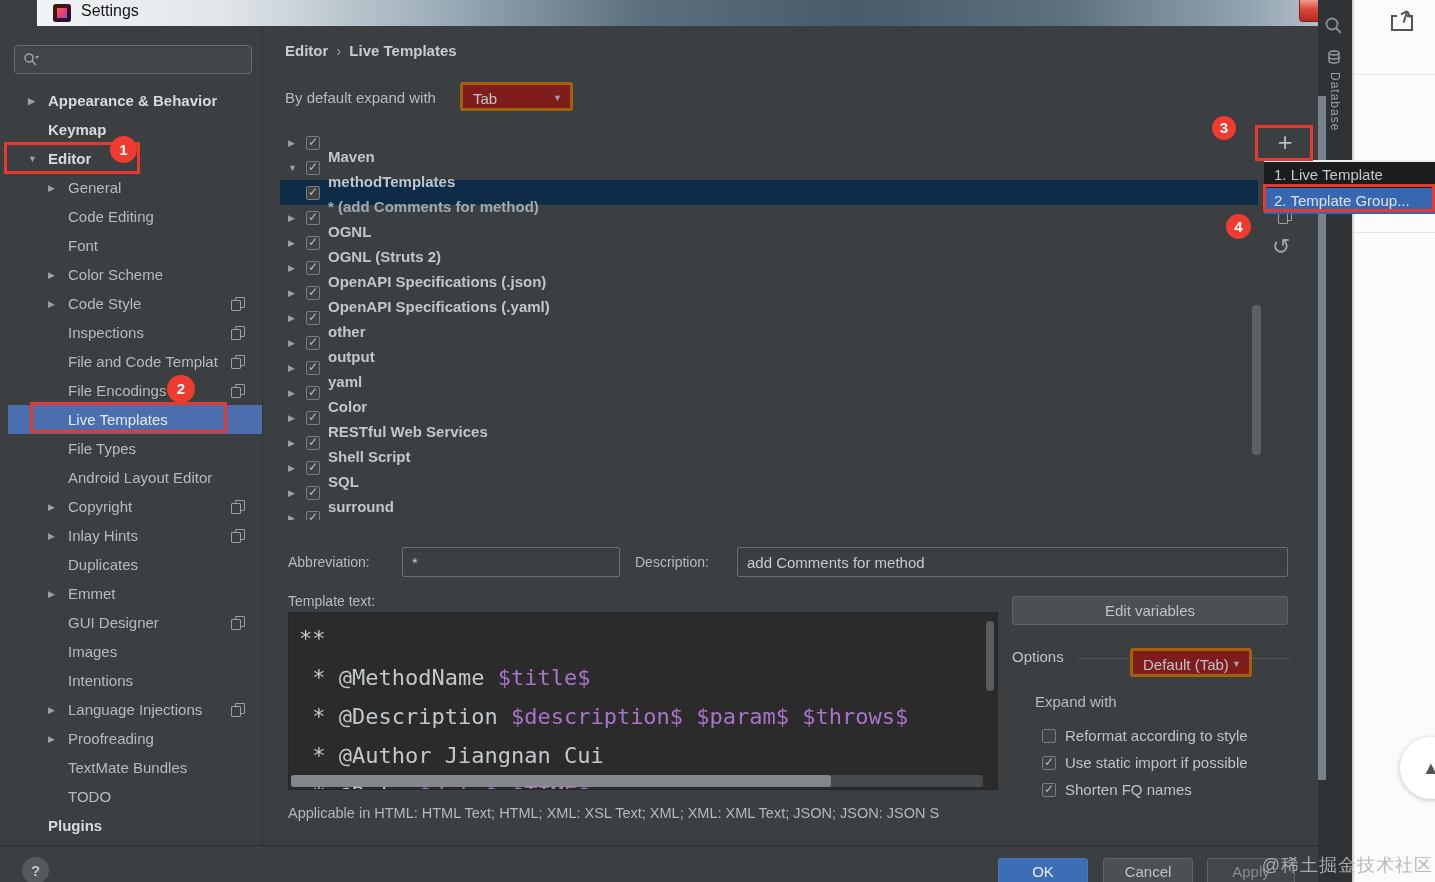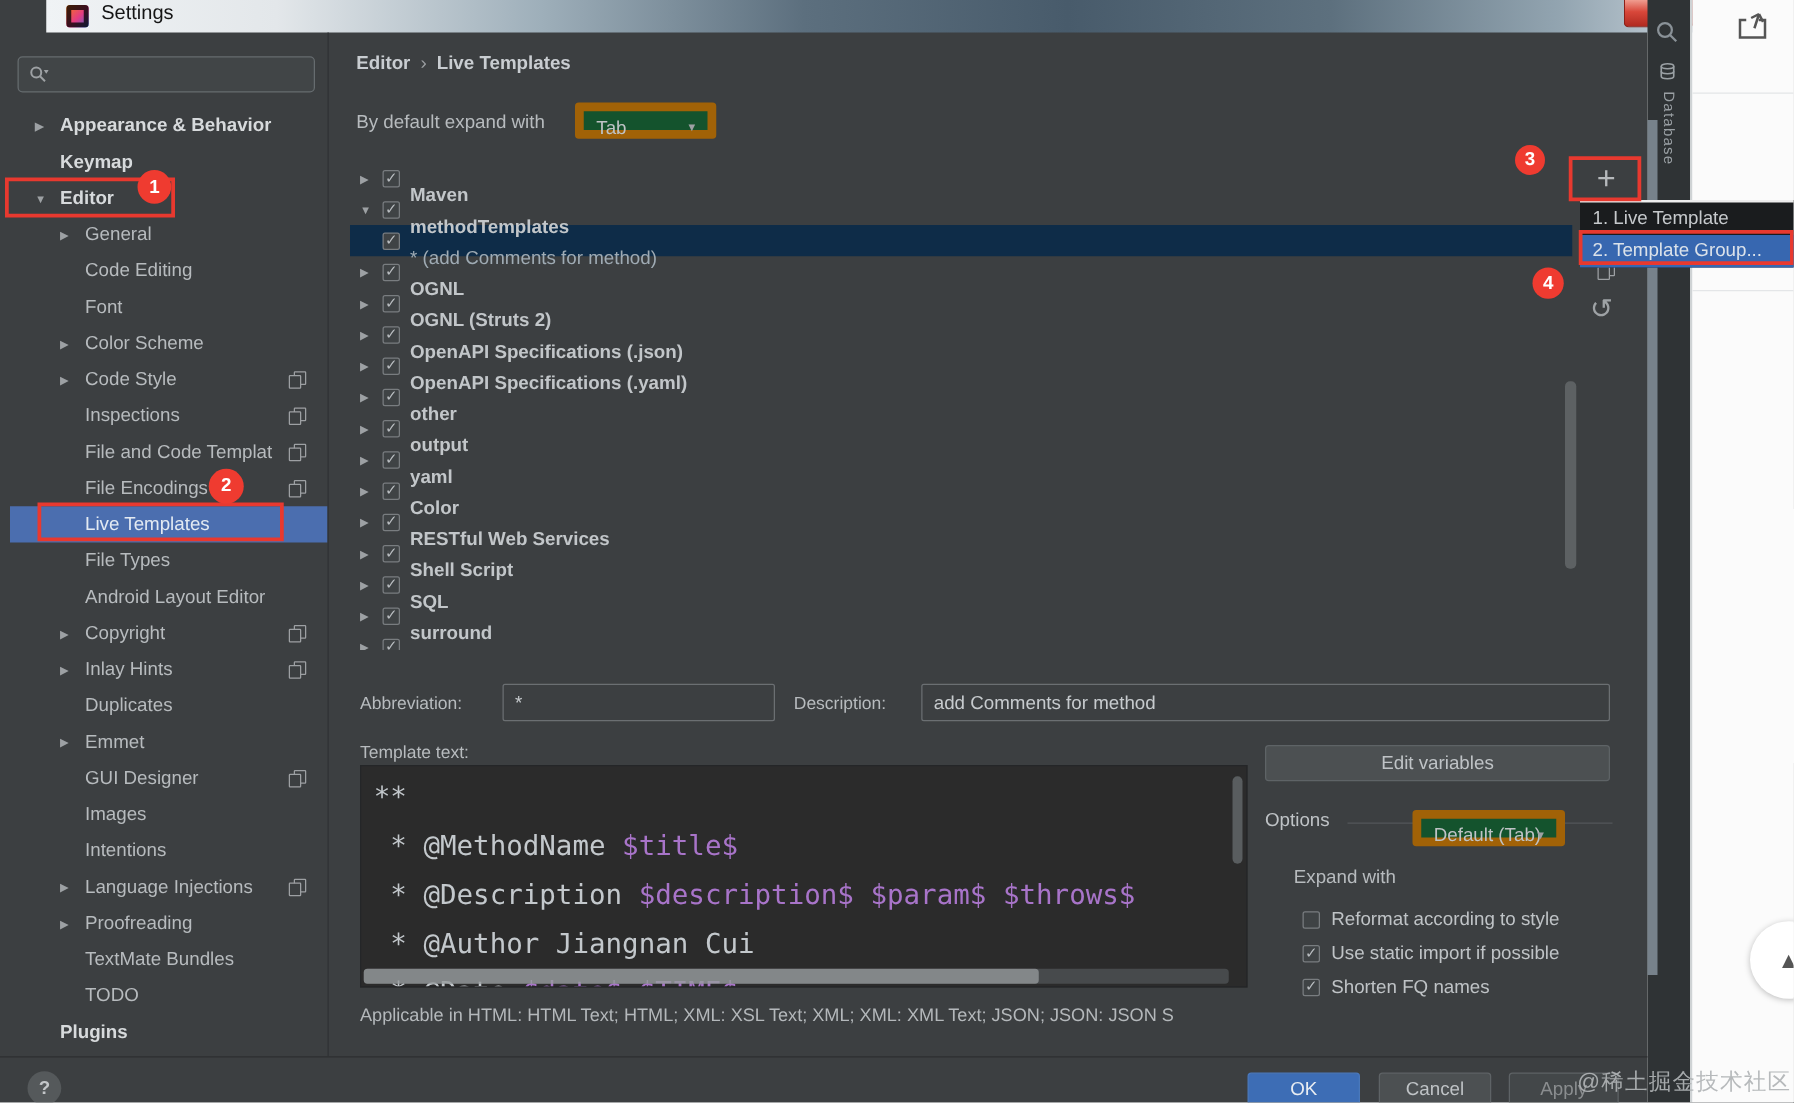--- a/index.html
+++ b/index.html
@@ -32,33 +32,33 @@
   .copy-icon::before { content:""; position:absolute; left:4px; top:0; width:8px; height:9px; border:1px solid #9da0a3; border-radius:1px; }
   .copy-icon::after { content:""; position:absolute; left:0; top:3px; width:8px; height:9px; border:1px solid #9da0a3; border-radius:1px; background:#3c3f41; }
   .sb-divider { position:absolute; left:262px; top:26px; width:1px; height:819px; background:#2f3234; }
   .footer-line { position:absolute; left:0; top:845px; width:1318px; height:1px; background:#2c2f31; }
   .help-btn { position:absolute; left:22px; top:857px; width:27px; height:27px; border-radius:50%; background:#55595b; color:#c3c6c9; font-size:15px; font-weight:bold; text-align:center; line-height:27px; cursor:pointer; }
 
   
   .breadcrumb { position:absolute; left:285px; top:42px; font-size:15px; font-weight:bold; color:#c9cdd1; }
   .breadcrumb .sep { color:#9a9da0; font-weight:normal; padding:0 8px; }
   .expand-label { position:absolute; left:285px; top:89px; font-size:15px; color:#b7bbbe; }
-  .dropdown { position:absolute; border:7px solid #a16207; border-radius:3px; background:#14532d; color:#bfc3c6; font-size:15px; cursor:pointer; }
+  .dropdown { position:absolute; border:3px solid #a16207; border-radius:3px; background:#7f1d1d; color:#bfc3c6; font-size:15px; cursor:pointer; }
   .dropdown .val { position:absolute; left:10px; top:5px; white-space:nowrap; }
   .dropdown .caret { position:absolute; right:8px; top:8px; font-size:9px; color:#9da1a4; }
   #dd-expand { left:460px; top:82px; width:113px; height:29px; }
   #dd-expand2 { left:1130px; top:648px; width:122px; height:29px; }
 
   
   .tpl-tree { position:absolute; left:280px; top:130px; width:978px; height:390px; overflow:hidden; }
   .t-row { display:flex; align-items:center; height:25px; font-size:15px; color:#c2c6c9; cursor:pointer; }
   .t-row .arrow { width:18px; text-align:left; padding-left:8px; font-size:9px; color:#9da1a4; flex:0 0 26px; }
   .t-row.child { padding-left:26px; }
   .t-row .lbl { font-weight:bold; margin-left:8px; white-space:nowrap;margin-top:28px; }
-  .t-row.child .lbl { font-weight:normal; color:#9fabb4; }
+  .t-row.child .lbl { font-weight:bold; color:#9fabb4; }
   .t-row.sel { background:#0e2c48; }
   .cb { position:relative; width:14px; height:14px; border:1px solid #797d80; border-radius:2px; background:#3f4345; flex:0 0 14px; }
   .cb.on::after { content:"✓"; position:absolute; left:1px; top:-2px; font-size:12px; color:#b9bdc0; }
   .tree-scroll { position:absolute; left:1252px; top:305px; width:9px; height:150px; border-radius:4px; background:#5d6163; }
   .plus-btn { position:absolute; left:1258px; top:126px; width:54px; height:34px; color:#b6b9bc; font-size:26px; text-align:center; line-height:32px; cursor:pointer; }
   .small-copy { position:absolute; left:1278px; top:210px; }
   .undo-icon { position:absolute; left:1272px; top:234px; font-size:22px; color:#9ea2a5; cursor:pointer; }
 
   
   .f-label { position:absolute; font-size:14px; color:#b7bbbe; }

